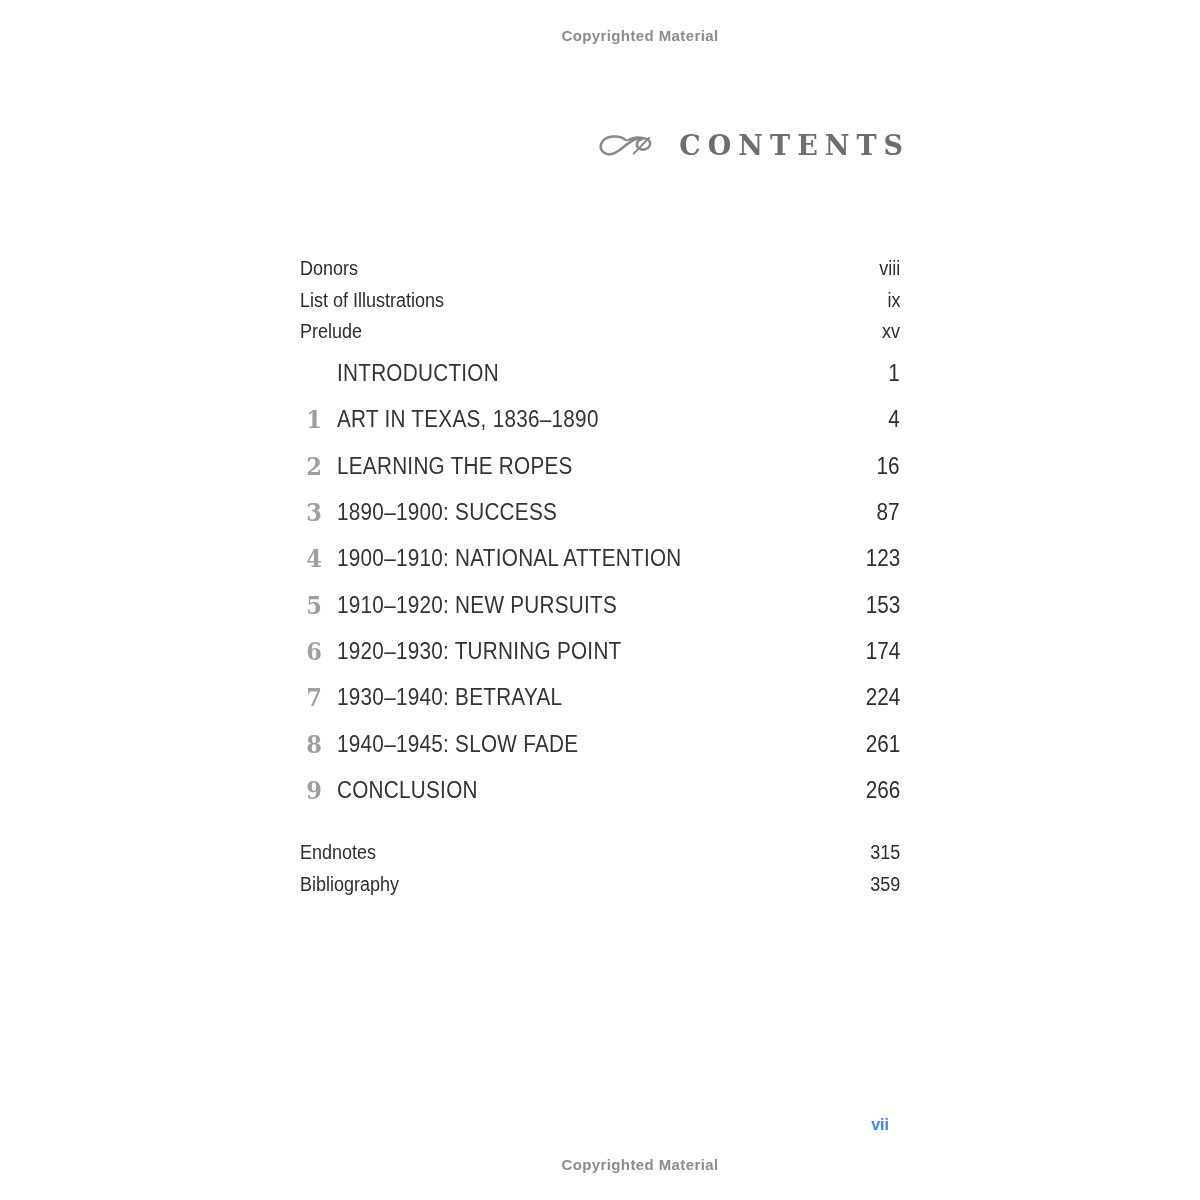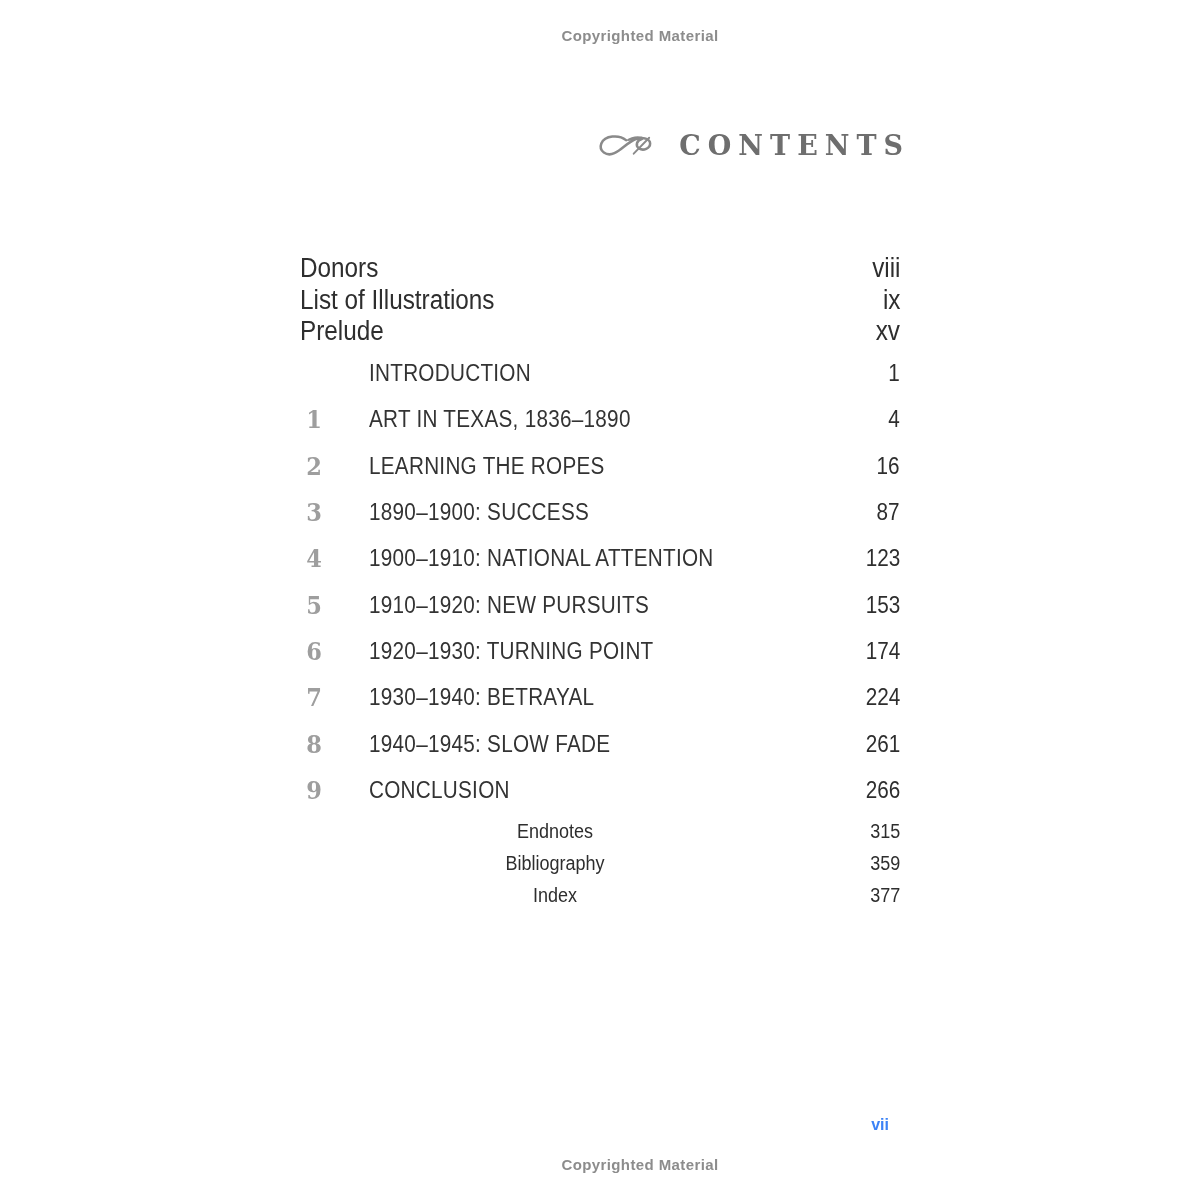--- a/index.html
+++ b/index.html
@@ -53,24 +53,24 @@
   .toc {
     position: absolute;
     left: 300px;
     right: 300px;
     top: 253px;
   }
   .row {
     display: flex;
     align-items: center;
   }
-  .group.front .row { height: 31.5px; font-size: 27px; justify-content: space-between; }
+  .group.front .row { height: 31.5px; font-size: 20px; justify-content: space-between; }
   .group.chapters { margin-top: 3px; }
-  .group.chapters .row { height: 46.3px; font-size: 23px; gap: 32px; }
-  .group.back { margin-top: 2px; text-align: center; }
+  .group.chapters .row { height: 46.3px; font-size: 23px; }
+  .group.back { margin-top: 23px; }
   .group.back .row { height: 32px; font-size: 20px; }
 
   .num {
     flex: none;
     width: 22px;
     margin-right: 15px;
     text-align: right;
     font-family: "DejaVu Serif", serif;
     font-weight: bold;
     font-size: 25px;
@@ -190,24 +190,20 @@
       </div>
     <div class="group back" id="back-group">
         <div class="row">
           <span class="label">Endnotes</span>
           <span class="pagenum">315</span>
         </div>
         <div class="row">
           <span class="label">Bibliography</span>
           <span class="pagenum">359</span>
         </div>
-        <div class="row">
-          <span class="label">Index</span>
-          <span class="pagenum">377</span>
-        </div>
       </div>
   </div>
 
   <div class="folio">vii</div>
 
   <div class="copyright bottom">Copyrighted Material</div>
 
 </div>
 
 </body></html>

